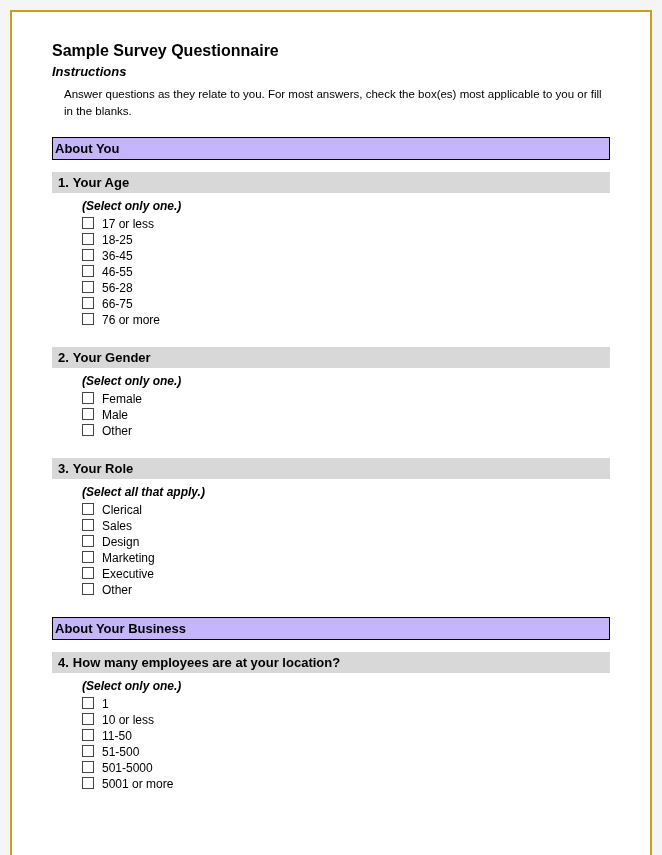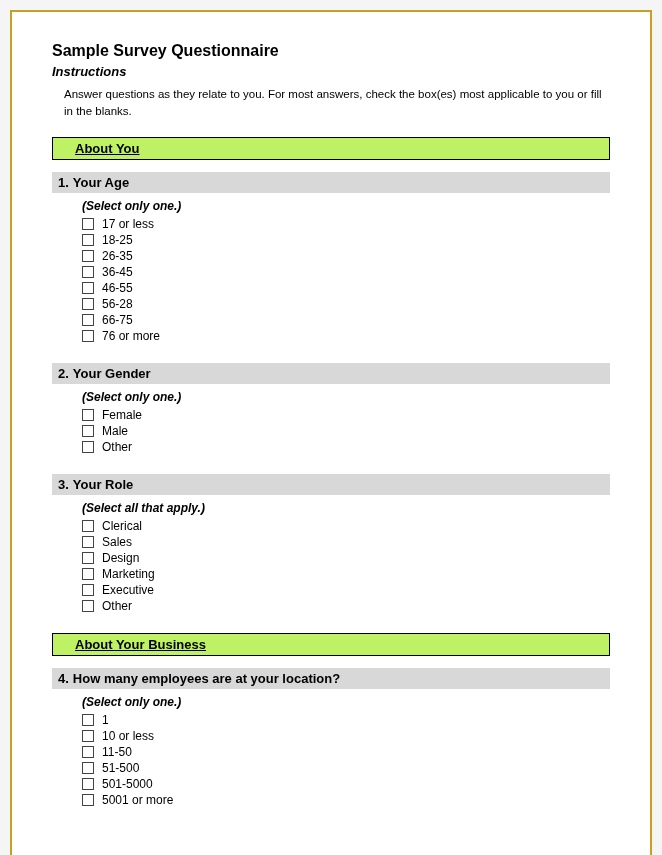--- a/index.html
+++ b/index.html
@@ -43,26 +43,25 @@
 
     .instructions-text {
       font-size: 11.5px;
       margin-bottom: 16px;
       line-height: 1.5;
       margin-left: 12px;
     }
 
     .section-header {
       border: 1px solid #000;
-      background: #bef264;
-      padding: 3px 22px;
+      background: #c4b5fd;
+      padding: 3px 2px;
       font-size: 13px;
       font-weight: bold;
       margin-bottom: 12px;
-      text-decoration: underline;
     }
 
     .question-block {
       margin-bottom: 20px;
     }
 
     .question-title-row {
       display: flex;
       align-items: baseline;
       background-color: #d8d8d8;
@@ -84,21 +83,20 @@
     .select-instruction {
       font-size: 12px;
       font-style: italic;
       margin-left: 30px;
       margin-bottom: 4px;
       font-weight: bold;
     }
 
     .option-row {
       display: flex;
-      align-items: center;
       margin-left: 30px;
       margin-bottom: 2px;
     }
 
     .option-row input[type="checkbox"] {
       width: 12px;
       height: 12px;
       margin-right: 8px;
       flex-shrink: 0;
       cursor: pointer;
@@ -133,24 +131,20 @@
         <div class="option-row">
           <input type="checkbox" style="">
           <span class="option-label">17 or less</span>
         </div>
         <div class="option-row">
           <input type="checkbox" style="">
           <span class="option-label">18-25</span>
         </div>
         <div class="option-row">
           <input type="checkbox" style="">
-          <span class="option-label">26-35</span>
-        </div>
-        <div class="option-row">
-          <input type="checkbox" style="">
           <span class="option-label">36-45</span>
         </div>
         <div class="option-row">
           <input type="checkbox" style="">
           <span class="option-label">46-55</span>
         </div>
         <div class="option-row">
           <input type="checkbox" style="">
           <span class="option-label">56-28</span>
         </div>

